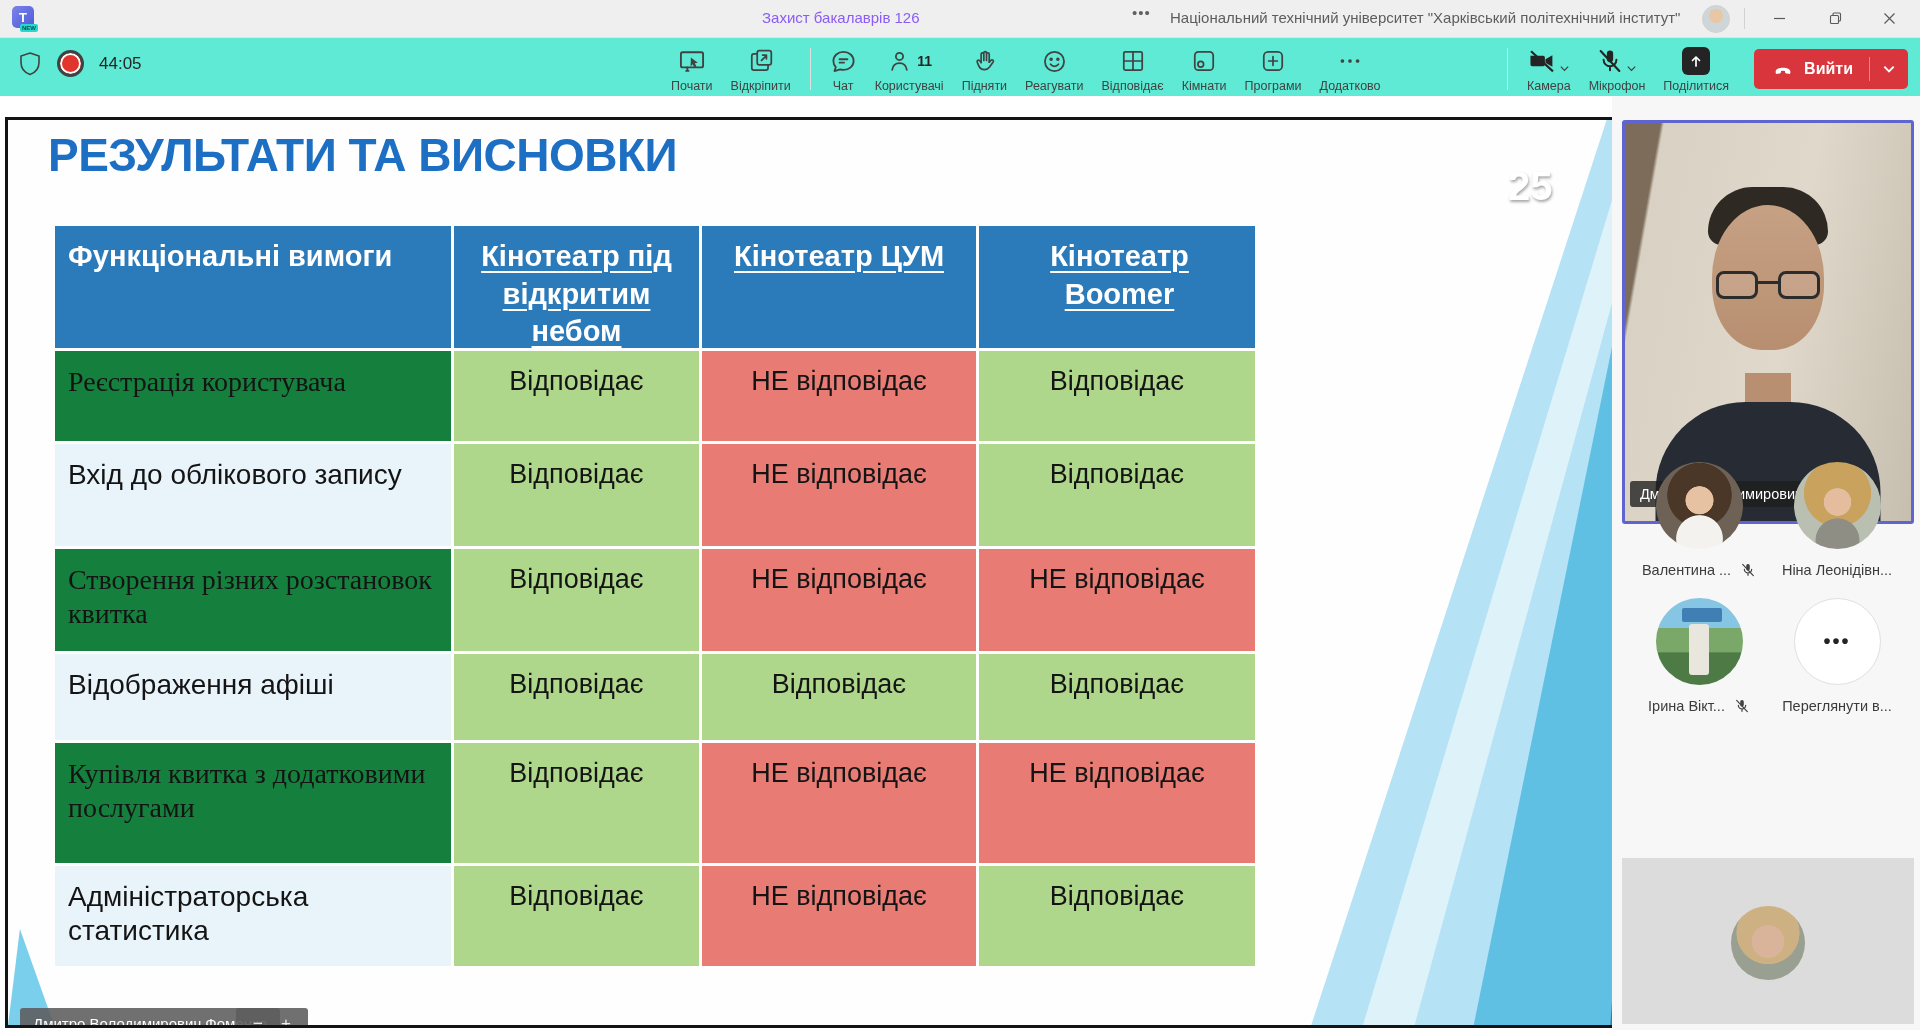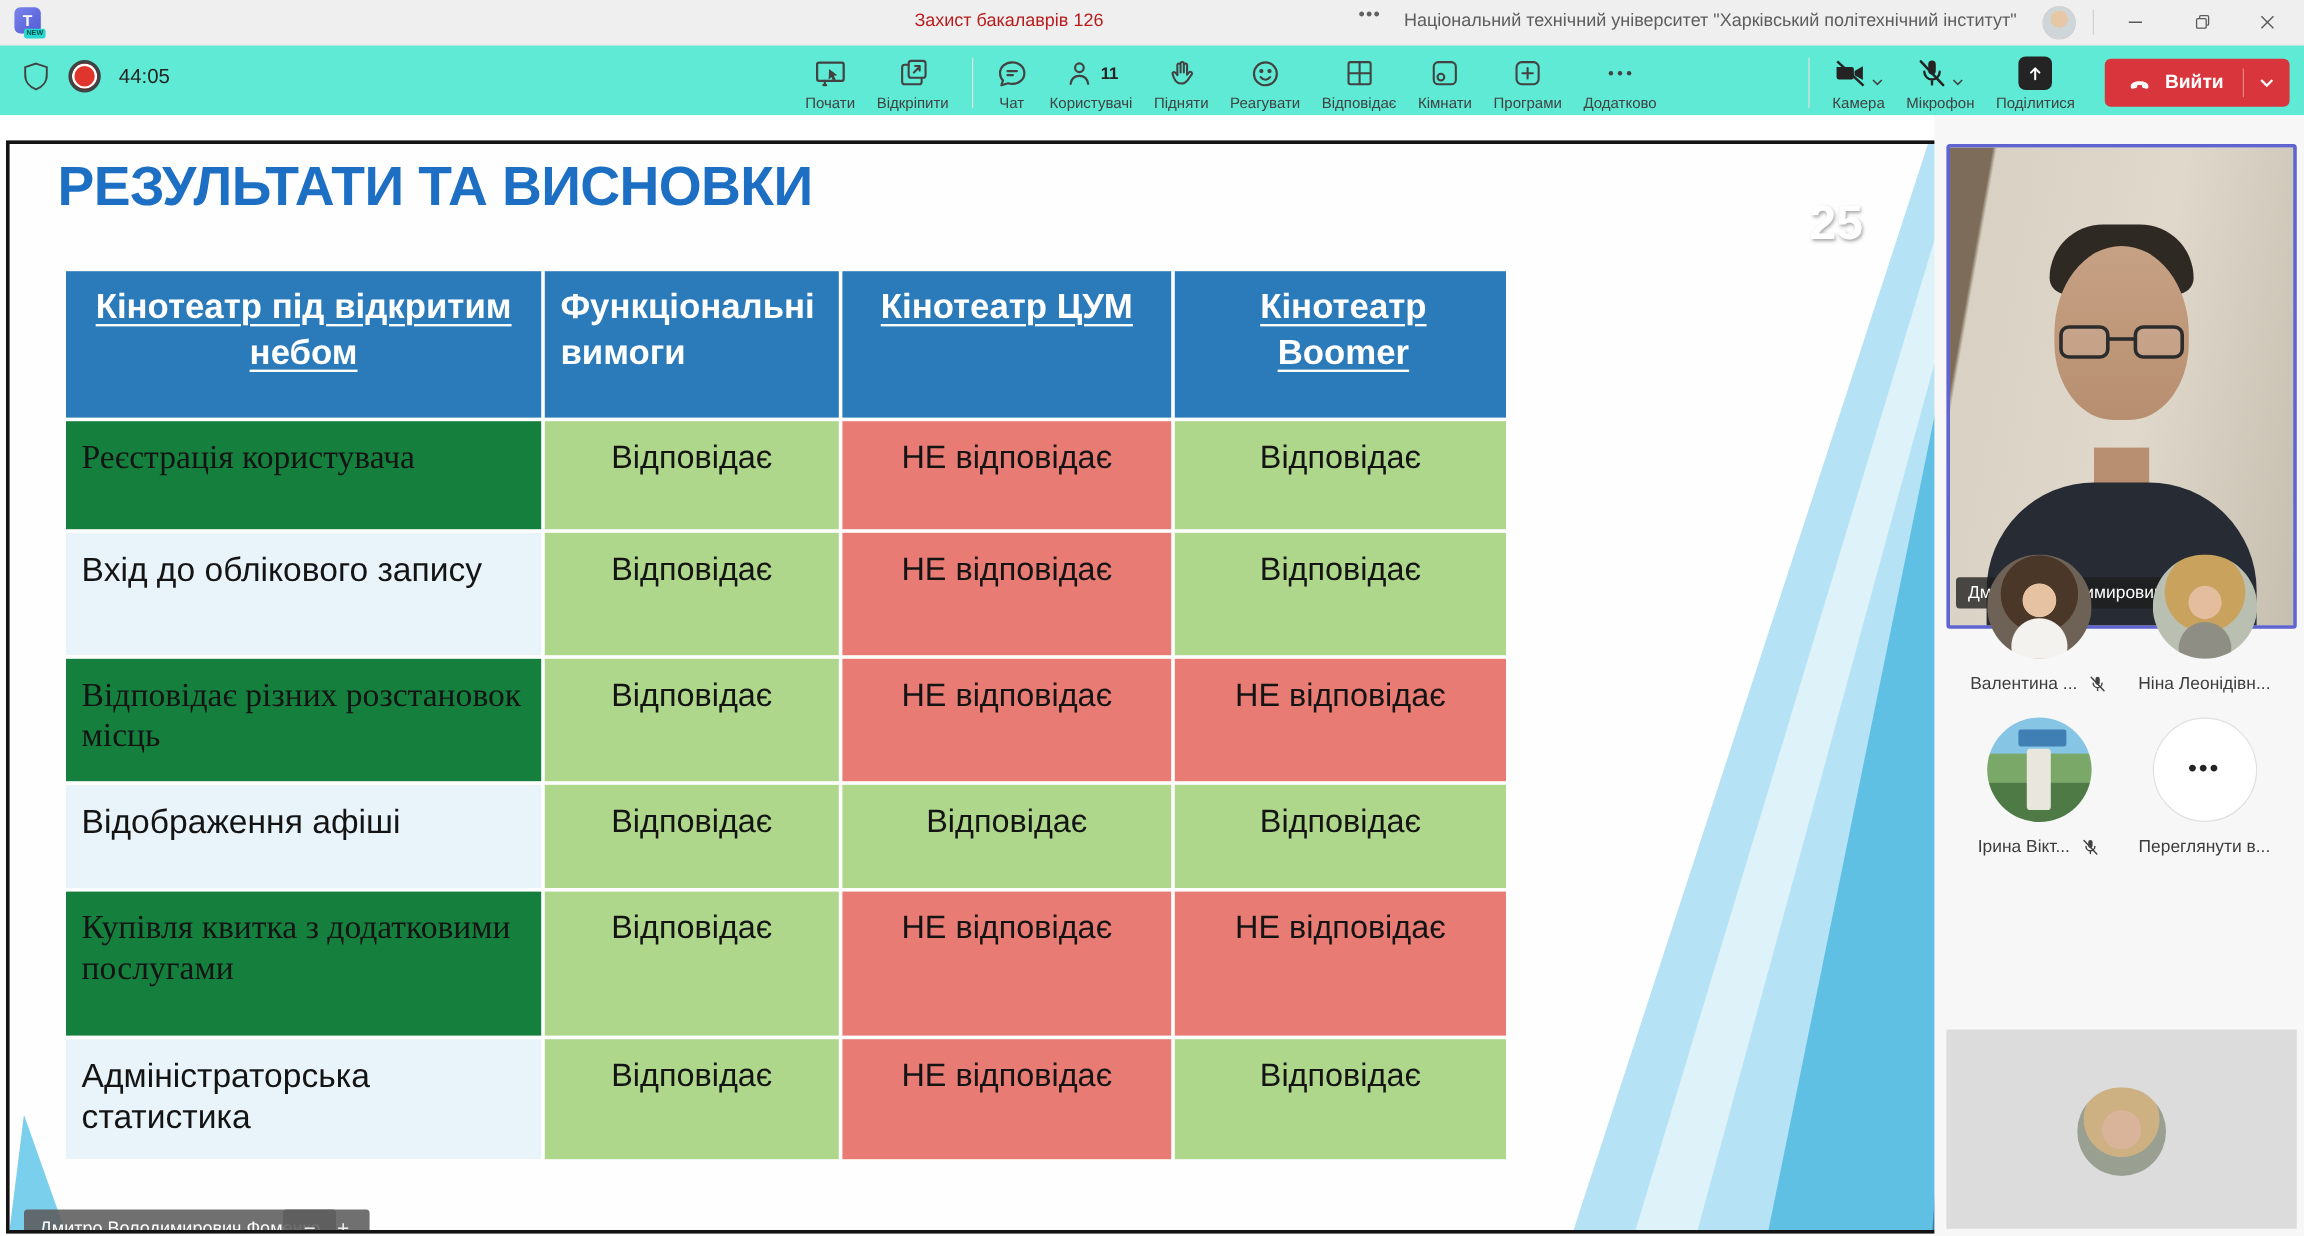--- a/index.html
+++ b/index.html
@@ -8,21 +8,21 @@
   .app{position:absolute;inset:0;width:1920px;height:1030px;background:#fff;}
 
   
   .titlebar{position:absolute;left:0;top:0;width:1920px;height:37px;background:#efefef;
             border-bottom:1px solid #e2e2e2;}
   .teams-logo{position:absolute;left:12px;top:6px;width:22px;height:22px;border-radius:5px;
               background:linear-gradient(135deg,#7b83eb,#4f5bd5);color:#fff;font-weight:bold;
               font-size:13px;display:flex;align-items:center;justify-content:center;}
   .teams-logo .new-badge{position:absolute;right:-4px;bottom:-4px;background:#27d8d0;color:#0b4f4c;
               font-size:6px;font-weight:bold;padding:1px 2px;border-radius:2px;line-height:1;}
-  .win-title{position:absolute;left:762px;top:9px;font-size:15px;color:#b91c1c;}
+  .win-title{position:absolute;left:762px;top:9px;font-size:15px;color:#8b5cf6;}
   .title-dots{position:absolute;left:1132px;top:4px;font-size:15px;color:#616161;letter-spacing:1px;}
   .org-name{position:absolute;left:1170px;top:9px;font-size:15px;color:#5d5d5d;white-space:nowrap;}
   .tb-avatar{position:absolute;left:1702px;top:5px;width:26px;height:26px;border-radius:50%;
              background:radial-gradient(circle at 50% 38%,#e8c7a6 0 34%,#cfd6da 35% 100%);
              border:1px solid #d0d0d0;}
   .tb-sep{position:absolute;left:1744px;top:8px;width:1px;height:21px;background:#d2d2d2;}
   .win-ctl{position:absolute;top:0;width:46px;height:36px;display:flex;align-items:center;
            justify-content:center;color:#5a5a5a;}
   .win-min{left:1756px;} .win-max{left:1812px;} .win-close{left:1866px;}
 
@@ -351,36 +351,36 @@
           <div class="deco-streak"></div>
         <div class="deco-mid"></div>
           <div class="deco-dark"></div>
           <div class="deco-facet"></div>
         <div class="deco-corner"></div>
       </div>
       <div class="slide-title">РЕЗУЛЬТАТИ ТА ВИСНОВКИ</div>
       <div class="page-num">25</div>
 
       <div class="req-table">
+        <div class="cell th th-func">Функціональні вимоги</div>
         <div class="cell th underlined">Кінотеатр під відкритим небом</div>
-        <div class="cell th th-func">Функціональні вимоги</div>
         <div class="cell th underlined">Кінотеатр ЦУМ</div>
         <div class="cell th underlined th-boomer">Кінотеатр Boomer</div>
 
         <div class="cell td-label row-a">Реєстрація користувача</div>
         <div class="cell td-status st-ok">Відповідає</div>
         <div class="cell td-status st-no">НЕ відповідає</div>
         <div class="cell td-status st-ok">Відповідає</div>
 
         <div class="cell td-label row-b">Вхід до облікового запису</div>
         <div class="cell td-status st-ok">Відповідає</div>
         <div class="cell td-status st-no">НЕ відповідає</div>
         <div class="cell td-status st-ok">Відповідає</div>
 
-        <div class="cell td-label row-a">Відповідає різних розстановок місць</div>
+        <div class="cell td-label row-a">Створення різних розстановок квитка</div>
         <div class="cell td-status st-ok">Відповідає</div>
         <div class="cell td-status st-no">НЕ відповідає</div>
         <div class="cell td-status st-no">НЕ відповідає</div>
 
         <div class="cell td-label row-b">Відображення афіші</div>
         <div class="cell td-status st-ok">Відповідає</div>
         <div class="cell td-status st-ok">Відповідає</div>
         <div class="cell td-status st-ok">Відповідає</div>
 
         <div class="cell td-label row-a">Купівля квитка з додатковими послугами</div>

